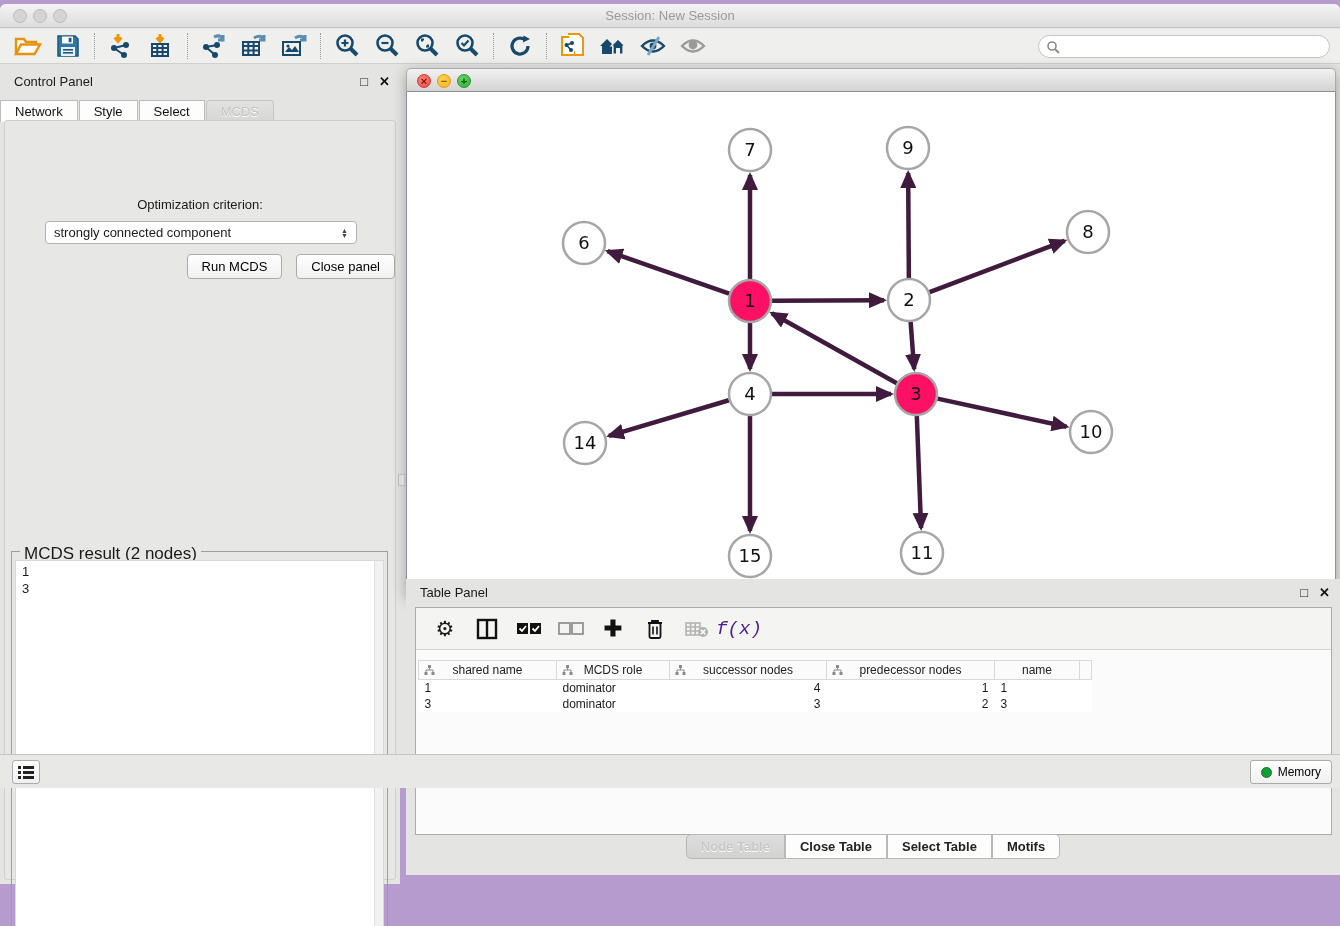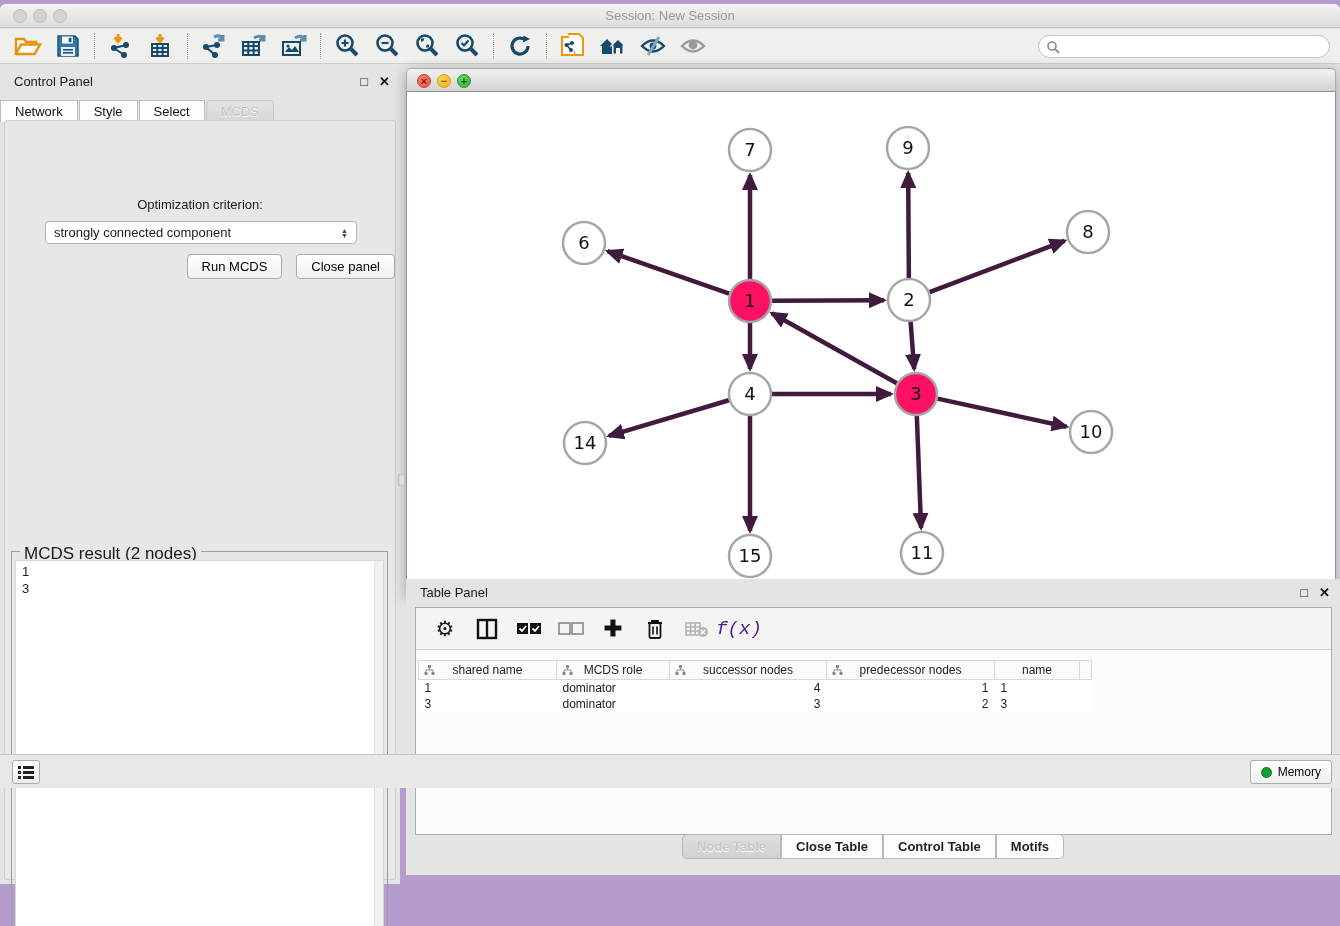--- a/index.html
+++ b/index.html
@@ -531,21 +531,21 @@
                 <td class="num">2</td>
             <td>3</td>
                 <td></td>
           </tr>
         </tbody>
       </table>
     </div>
     <div class="tp-tabs">
       <div class="tp-tab sel">Node Table</div>
       <div class="tp-tab">Close Table</div>
-      <div class="tp-tab">Control Table</div>
+      <div class="tp-tab">Select Table</div>
       <div class="tp-tab">Motifs</div>
     </div>
   </div>
 
   <div class="statusbar">
     <button class="sb-left-btn">
           <span class="icon">
       <svg width="16" height="14" viewBox="0 0 16 14">
               <g fill="#222">
                 <rect x="0" y="1" width="3" height="3"></rect>

